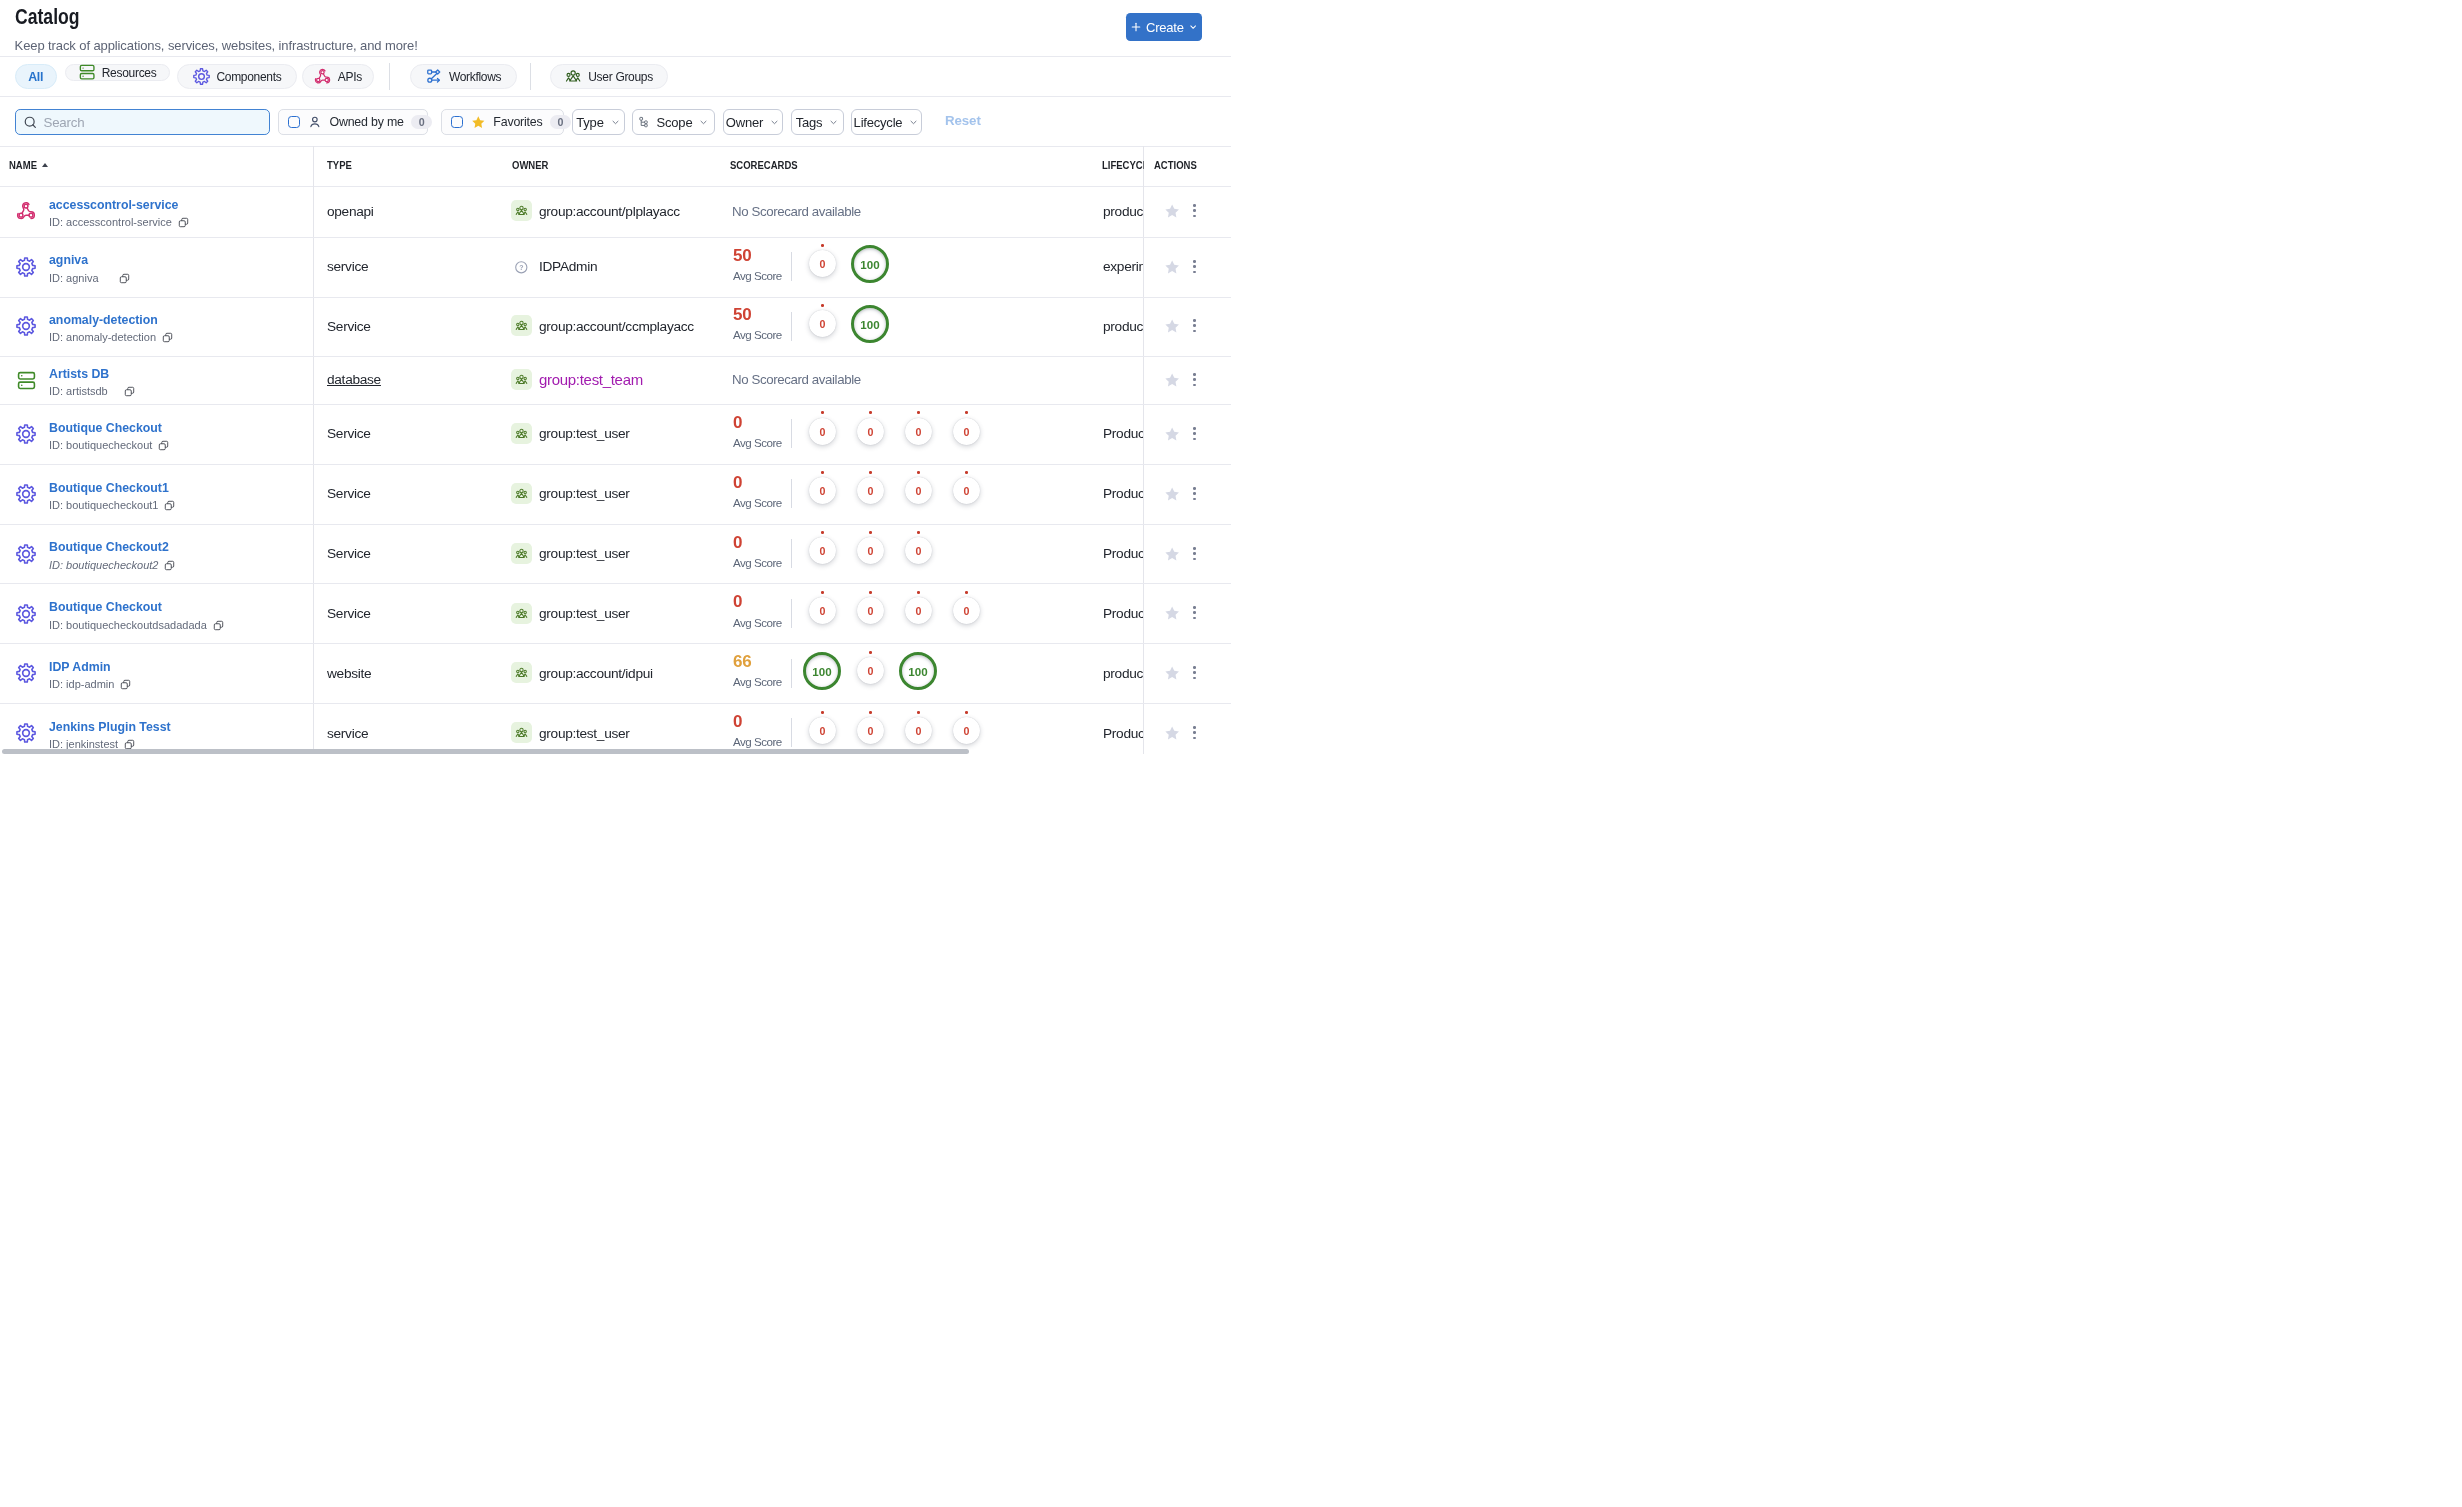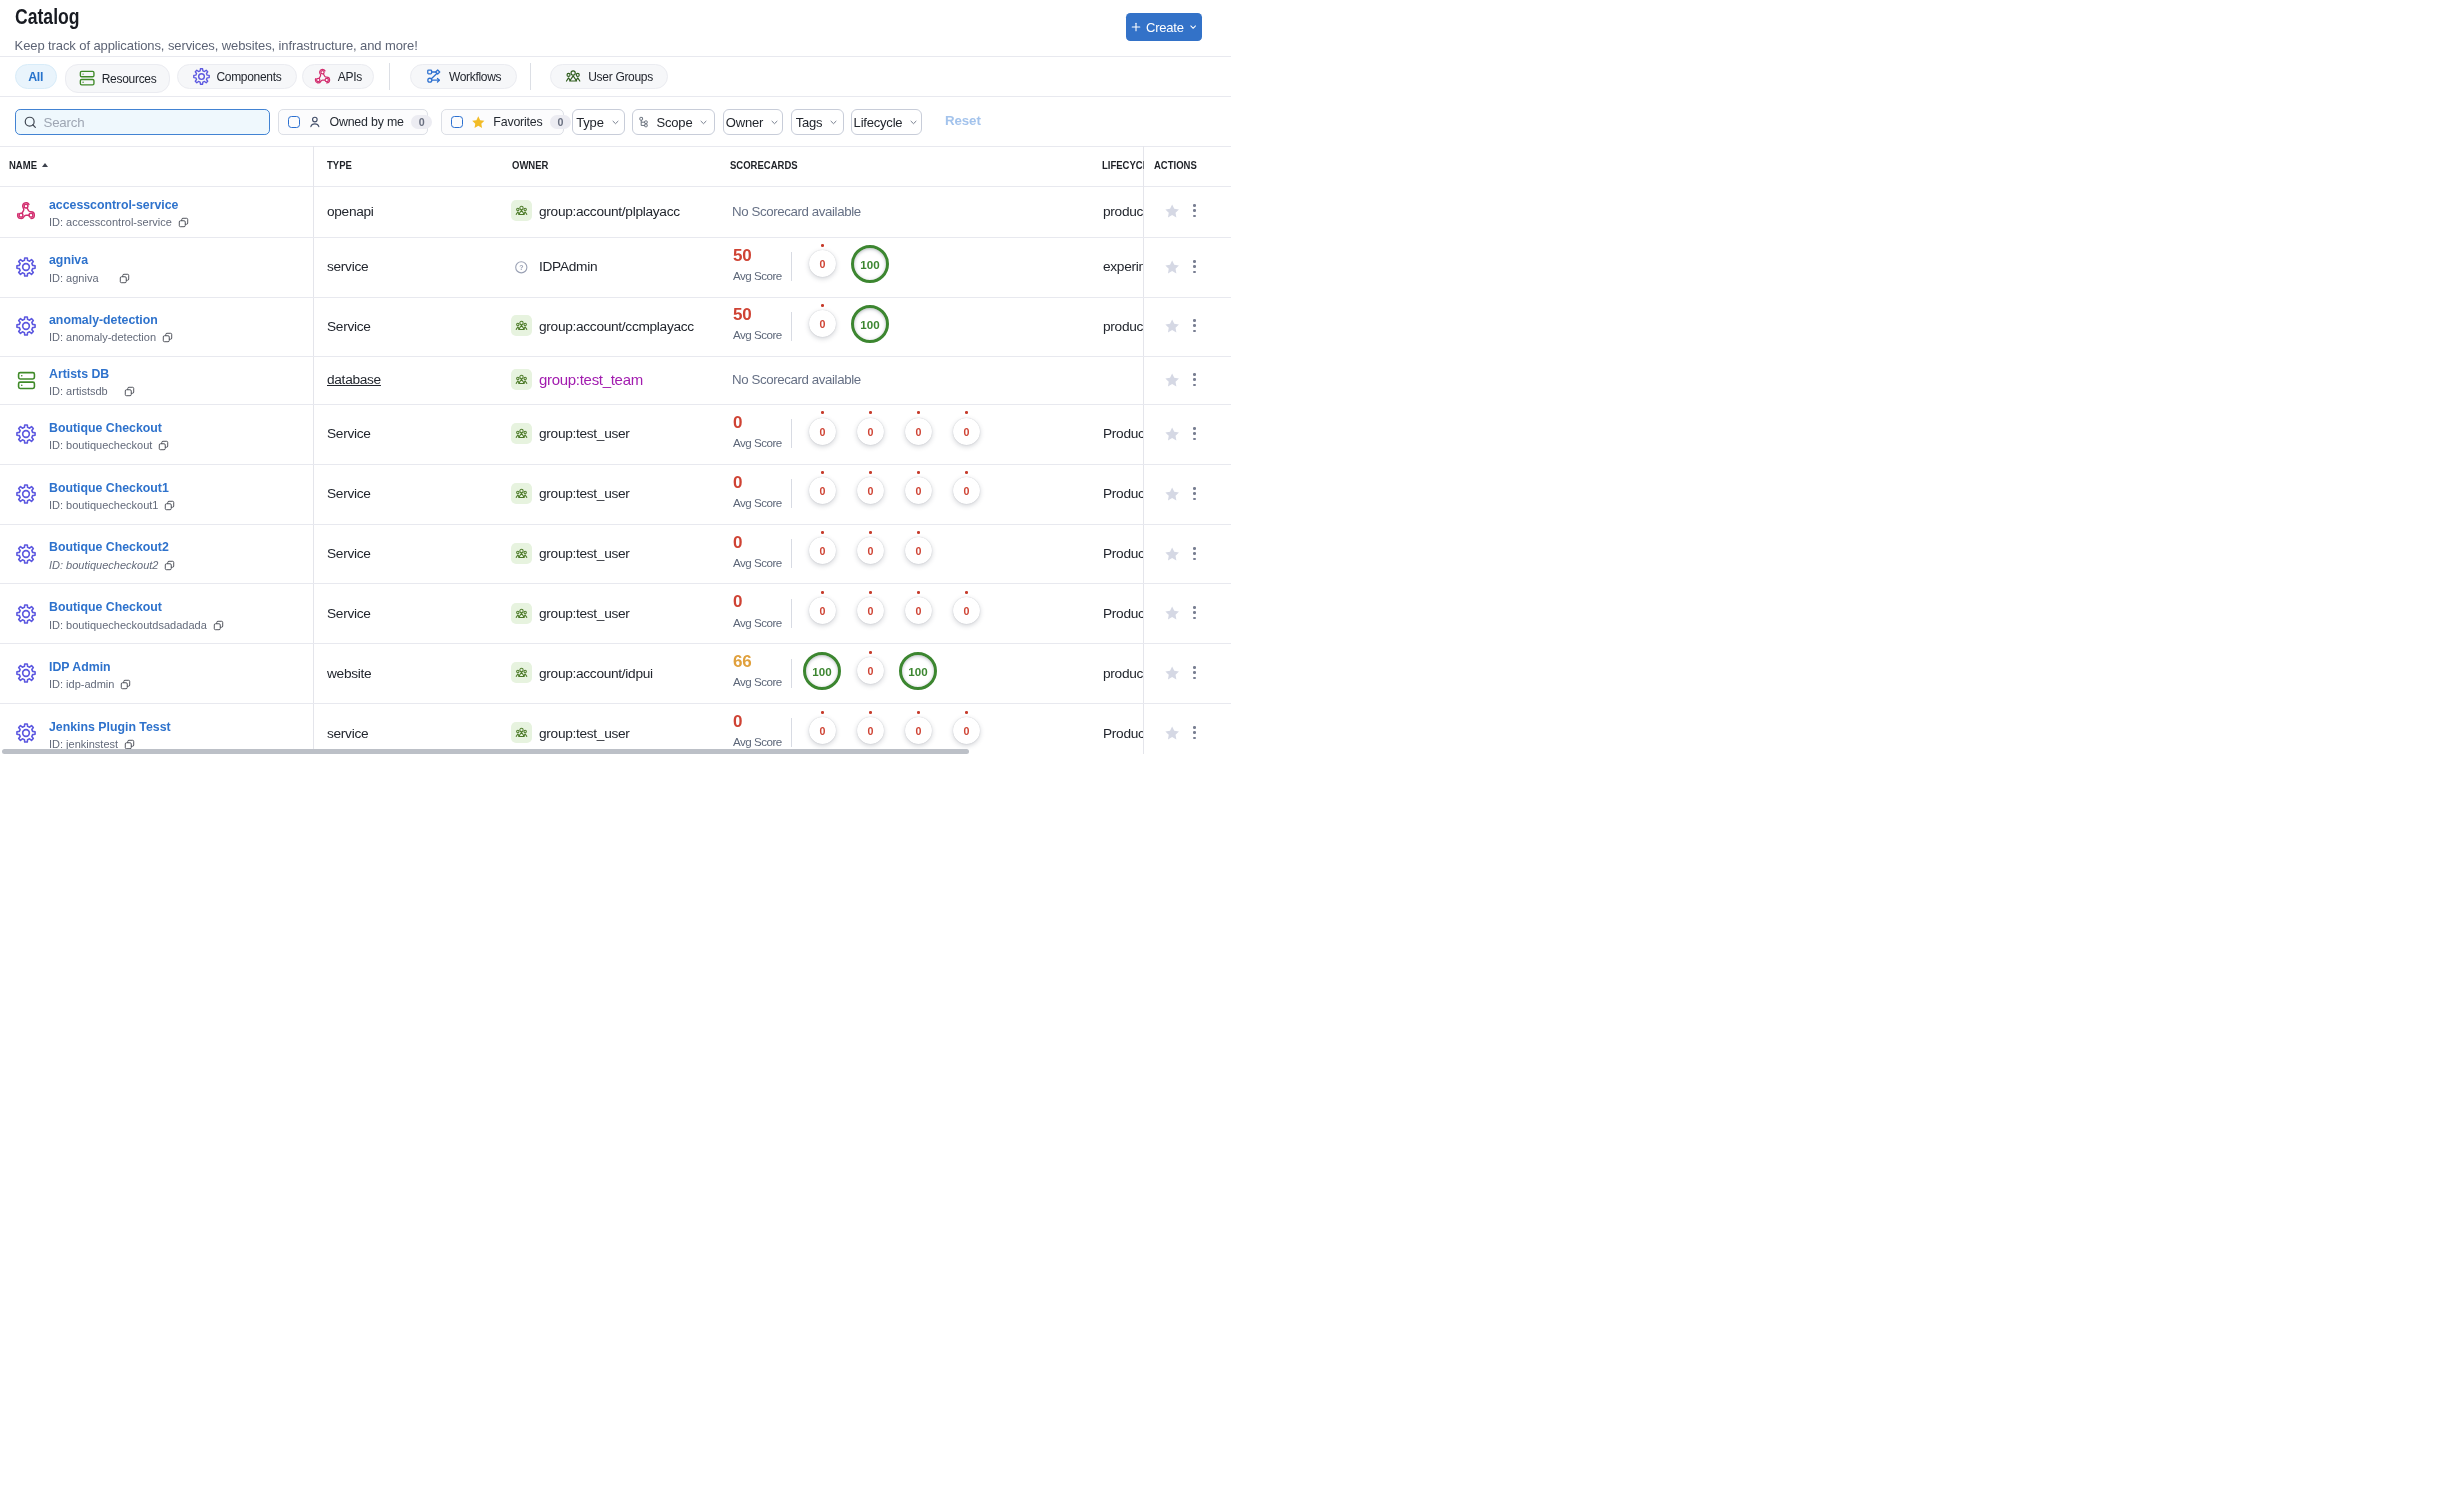--- a/index.html
+++ b/index.html
@@ -19,21 +19,21 @@
       </svg>
       <span style="color:#fff;font-size:13px;font-weight:500;letter-spacing:-0.2px;">Create</span>
       <svg width="10.3" height="10.3" viewBox="0 0 24 24" fill="none" style="">
         <path d="m6.5 9.2 5.5 5.4 5.5-5.4" stroke="#fff" stroke-width="2.4" stroke-linecap="round" stroke-linejoin="round" fill="none"></path>
       </svg>
     </div>
 <div style="position:absolute;left:0px;top:56px;width:1231px;height:0.9px;background:#e8e9ef;"></div>
 <div style="position:absolute;left:14.7px;top:64px;width:42px;height:25px;background:#e9f4fc;border:0.9px solid #d8ecf9;border-radius:13px;display:flex;align-items:center;justify-content:center;">
       <span style="font-size:12.4px;font-weight:600;color:#2673cc;letter-spacing:-0.3px;white-space:nowrap;">All</span>
     </div>
-<div style="position:absolute;left:65px;top:64px;width:105px;height:29px;background:#f6f7f9;border:0.9px solid #ebecf1;border-radius:13px;display:flex;align-items:center;justify-content:center;">
+<div style="position:absolute;left:65px;top:64px;width:105px;height:17px;background:#f6f7f9;border:0.9px solid #ebecf1;border-radius:13px;display:flex;align-items:center;justify-content:center;">
       <span style="display:flex;margin-right:6.9px;">
         <svg width="16.3" height="16.3" viewBox="0 0 24 24" fill="none" style="">
           <g stroke="#3f8a28" stroke-width="2" stroke-linecap="round" stroke-linejoin="round">
             <rect width="20" height="8" x="2" y="2" rx="2" ry="2"></rect>
             <rect width="20" height="8" x="2" y="14" rx="2" ry="2"></rect>
             <path d="M6 6h.01"></path>
             <path d="M6 18h.01"></path>
           </g>
         </svg>
       </span>

